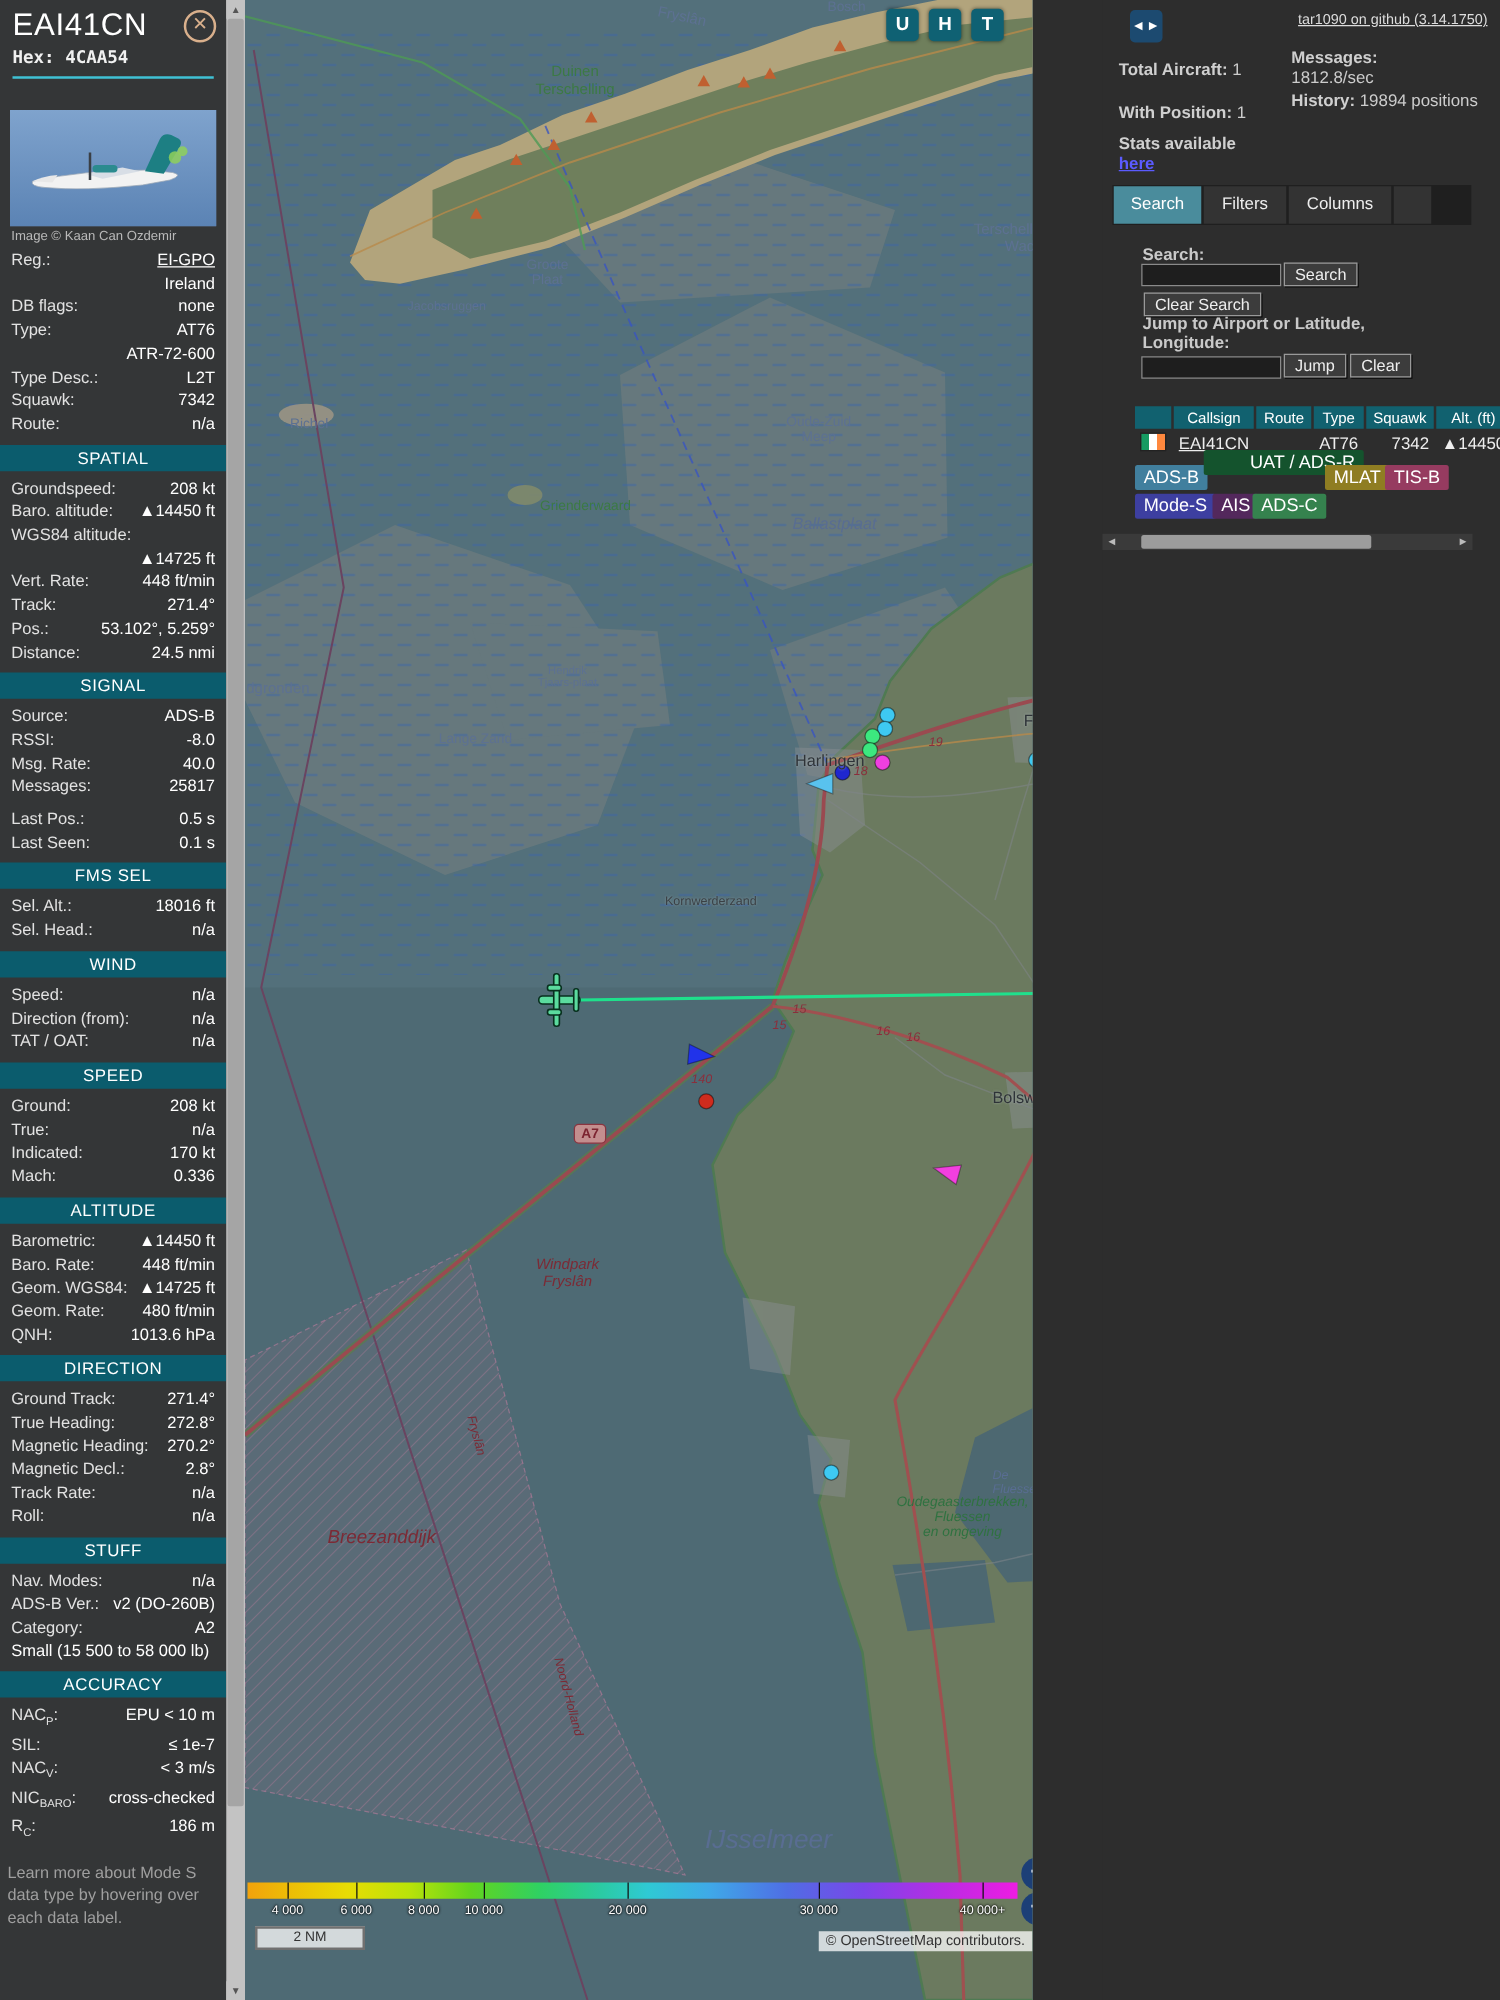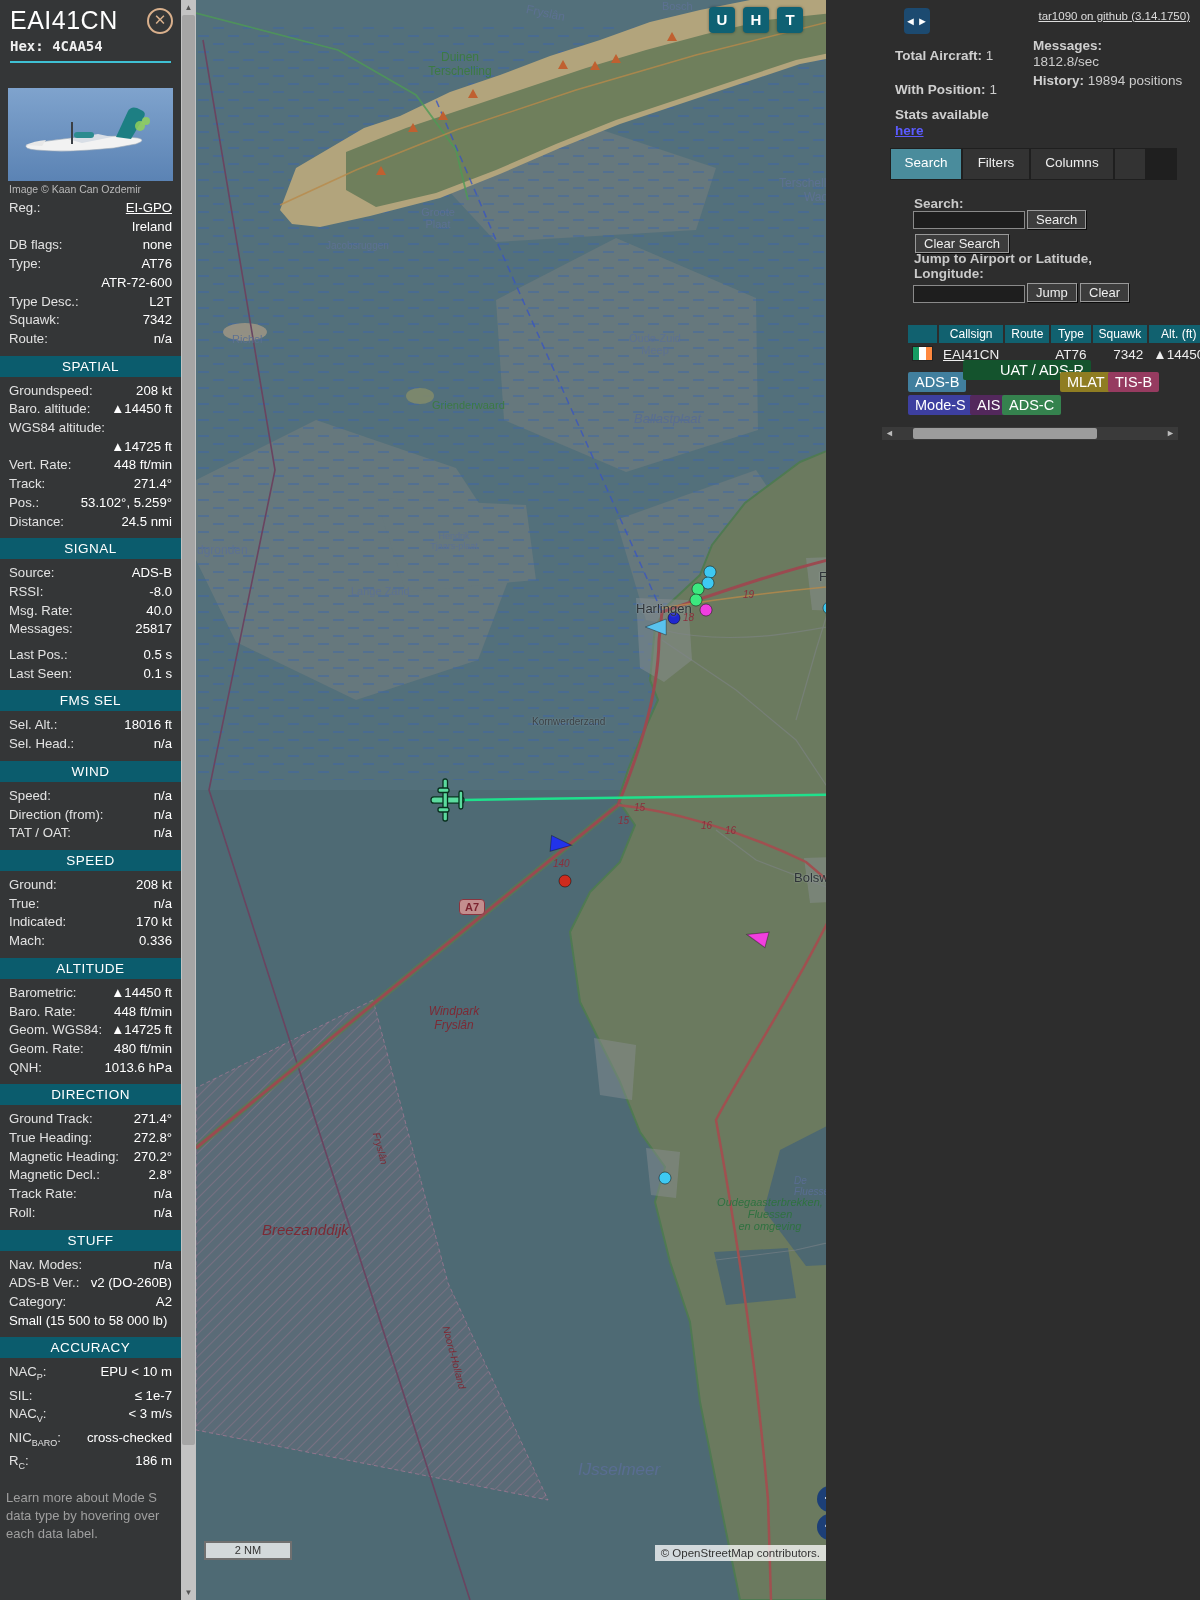--- a/index.html
+++ b/index.html
@@ -475,21 +475,21 @@
         <div class="map-label ml-city" style="left: 598px; top: 870px; font-size: 13px; text-align: center;">Bolsward</div>
         <div class="map-label ml-red-i" style="left: 258px; top: 1004px; font-size: 12px; text-align: center; transform: translateX(-50%);">Windpark
 Fryslân</div>
         <div class="map-label ml-red-i" style="left: 66px; top: 1221px; font-size: 15px; text-align: left;">Breezanddijk</div>
         <div class="map-label ml-red-i" style="left: 168px; top: 1143px; font-size: 10px; text-align: left; transform: rotate(75deg);">Fryslân</div>
         <div class="map-label ml-red-i" style="left: 226px; top: 1352px; font-size: 10px; text-align: left; transform: rotate(75deg);">Noord-Holland</div>
         <div class="map-label ml-water-i" style="left: 598px; top: 1175px; font-size: 10px; text-align: left;">De Fluessen</div>
         <div class="map-label ml-green-i" style="left: 574px; top: 1196px; font-size: 11px; text-align: center; transform: translateX(-50%);">Oudegaasterbrekken,
 Fluessen
 en omgeving</div>
-        <div class="map-label ml-water-i" style="left: 382px; top: 1460px; font-size: 17px; text-align: right;">IJsselmeer</div>
+        <div class="map-label ml-water-i" style="left: 368px; top: 1460px; font-size: 21px; text-align: right;">IJsselmeer</div>
         <div class="road-label" style="left: 638px; top: 542px;">20</div>
         <div class="road-label" style="left: 657px; top: 540px;">20</div>
         <div class="road-label" style="left: 547px; top: 589px;">19</div>
         <div class="road-label" style="left: 487px; top: 612px;">18</div>
         <div class="road-label" style="left: 438px; top: 802px;">15</div>
         <div class="road-label" style="left: 422px; top: 815px;">15</div>
         <div class="road-label" style="left: 505px; top: 820px;">16</div>
         <div class="road-label" style="left: 529px; top: 825px;">16</div>
         <div class="road-label" style="left: 357px; top: 858px;">140</div>
         <div class="road-label" style="left: 645px; top: 900px;">18</div>
@@ -515,20 +515,39 @@
         <div class="mbtn small" style="left: 665px; top: 178px;">K</div>
         <div class="mbtn small" style="left: 665px; top: 219px;">V</div>
         <div class="mbtn small" style="left: 665px; top: 249px;">M</div>
         <div class="mbtn small" style="left: 665px; top: 289px;">P</div>
         <div class="mbtn small" style="left: 665px; top: 319px;">I</div>
         <div class="mbtn small" style="left: 665px; top: 358px;">R</div>
         <div class="mbtn small" style="left: 665px; top: 388px;">F</div>
       </div>
 
     
+    <div id="legend" style="position:absolute;left:0;top:1506px;width:686px;height:40px;">
+      <div id="legend-bar" style="left:2px;top:0;width:616px;">
+          <div class="leg-tick" style="left: 32px;"></div>
+          <div class="leg-tick" style="left: 87px;"></div>
+          <div class="leg-tick" style="left: 141px;"></div>
+          <div class="leg-tick" style="left: 189px;"></div>
+          <div class="leg-tick" style="left: 304px;"></div>
+          <div class="leg-tick" style="left: 457px;"></div>
+          <div class="leg-tick" style="left: 588px;"></div>
+        </div>
+      <div id="legend-ticks"></div>
+    <div class="leg-lab" style="left: 34px;">4 000</div>
+        <div class="leg-lab" style="left: 89px;">6 000</div>
+        <div class="leg-lab" style="left: 143px;">8 000</div>
+        <div class="leg-lab" style="left: 191px;">10 000</div>
+        <div class="leg-lab" style="left: 306px;">20 000</div>
+        <div class="leg-lab" style="left: 459px;">30 000</div>
+        <div class="leg-lab" style="left: 590px;">40 000+</div>
+      </div>
     <div id="scale-box" style="left:8px;top:1541px;width:84px;height:15px;">2 NM</div>
     <div id="attrib">© OpenStreetMap contributors.</div>
     <div class="zoom-btn" style="left:621px;top:1486px">+</div>
     <div class="zoom-btn" style="left:621px;top:1514px">−</div>
   </div>
 
   <div id="panel">
     <div id="collapse-btn">◄►</div>
     <div id="gh-link">tar1090 on github (3.14.1750)</div>
 

